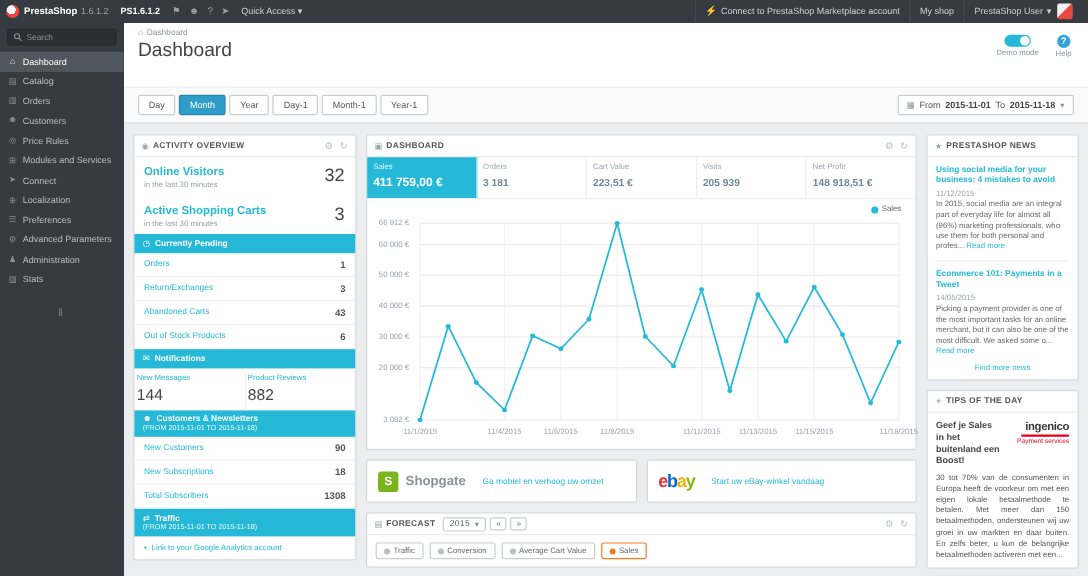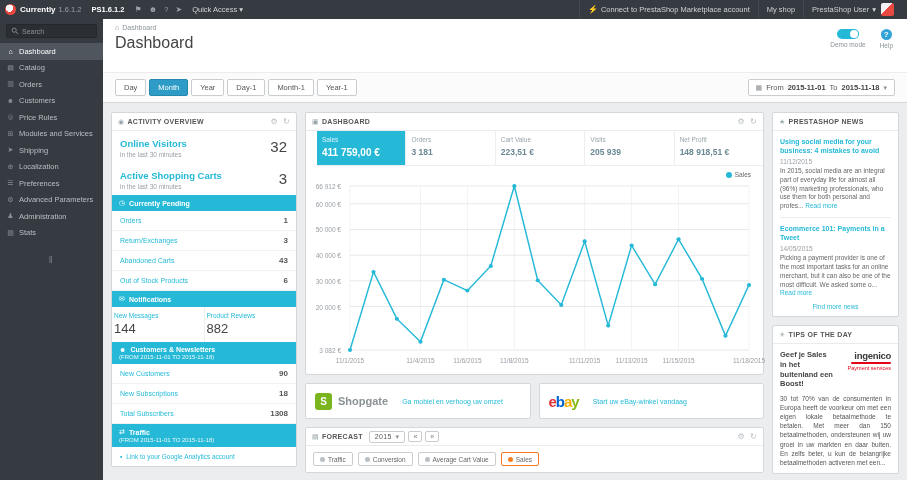--- a/index.html
+++ b/index.html
@@ -88,21 +88,21 @@
   .a-row .val{color:#555;font-size:8px;font-weight:bold;}
   .notif-cols{display:flex;}
   .notif-col{flex:1;padding:5px 2px 6px;cursor:pointer;}
   .notif-col + .notif-col{border-left:1px solid #eee;}
   .notif-col .lbl{color:var(--accent,#25b9d7);font-size:6.5px;}
   .notif-col .val{font-size:13px;color:#444;margin-top:2px;}
   .ga-link{display:flex;gap:4px;align-items:center;padding:6px 8px;font-size:6.5px;
     color:var(--accent,#25b9d7);cursor:pointer;}
 
   
-  .kpis{display:flex;border-bottom:1px solid #eee;margin-left:11px;}
+  .kpis{display:flex;border-bottom:1px solid #eee;}
   .kpi{flex:1;padding:5px 5px 7px;border-right:1px solid #eee;cursor:pointer;min-width:0;}
   .kpi:last-child{border-right:0;}
   .kpi .k-label{font-size:6.5px;color:#9aa6ac;white-space:nowrap;}
   .kpi .k-value{font-size:8.5px;color:#6b8894;font-weight:bold;margin-top:4px;white-space:nowrap;}
   .kpi.active{background:var(--accent,#25b9d7);}
   .kpi.active .k-label{color:#dff5fa;}
   .kpi.active .k-value{color:#fff;font-size:10px;}
 
   .chart-area{position:relative;height:208px;}
   .legend{position:absolute;top:5px;right:12px;display:flex;align-items:center;gap:3px;
@@ -156,21 +156,21 @@
   .ingenico .name{font-size:9.5px;font-weight:bold;color:#3a3a3a;letter-spacing:-.3px;}
   .ingenico .swoosh{height:2px;border-radius:2px;background:var(--ingenico-red,#e2001a);margin:1px 0 1px 12px;}
   .ingenico .tag{font-size:5.5px;color:var(--ingenico-red,#e2001a);}
   .tips-text{font-size:6.5px;color:#555;line-height:1.4;margin-top:5px;text-align:justify;}
 </style>
 </head>
 <body>
 
 <div class="topbar">
   <span class="logo-mark"></span>
-  <span class="logo-text">Currently</span>
+  <span class="logo-text">PrestaShop</span>
   <span class="logo-ver">1.6.1.2</span>
   <a class="shop-name">PS1.6.1.2</a>
   <span class="quick-icons">
     <span>⚑</span>
     <span>☻</span>
     <span>?</span>
     <span>➤</span>
   </span>
   <span class="qa">
     <span>Quick Access</span>
@@ -219,21 +219,21 @@
   <div class="nav-item">
     <span class="nav-icon">◎</span>
     <span>Price Rules</span>
   </div>
   <div class="nav-item">
     <span class="nav-icon">⊞</span>
     <span>Modules and Services</span>
   </div>
   <div class="nav-item">
     <span class="nav-icon">➤</span>
-    <span>Shipping</span>
+    <span>Connect</span>
   </div>
   <div class="nav-item">
     <span class="nav-icon">⊕</span>
     <span>Localization</span>
   </div>
   <div class="nav-item">
     <span class="nav-icon">☰</span>
     <span>Preferences</span>
   </div>
   <div class="nav-item">

